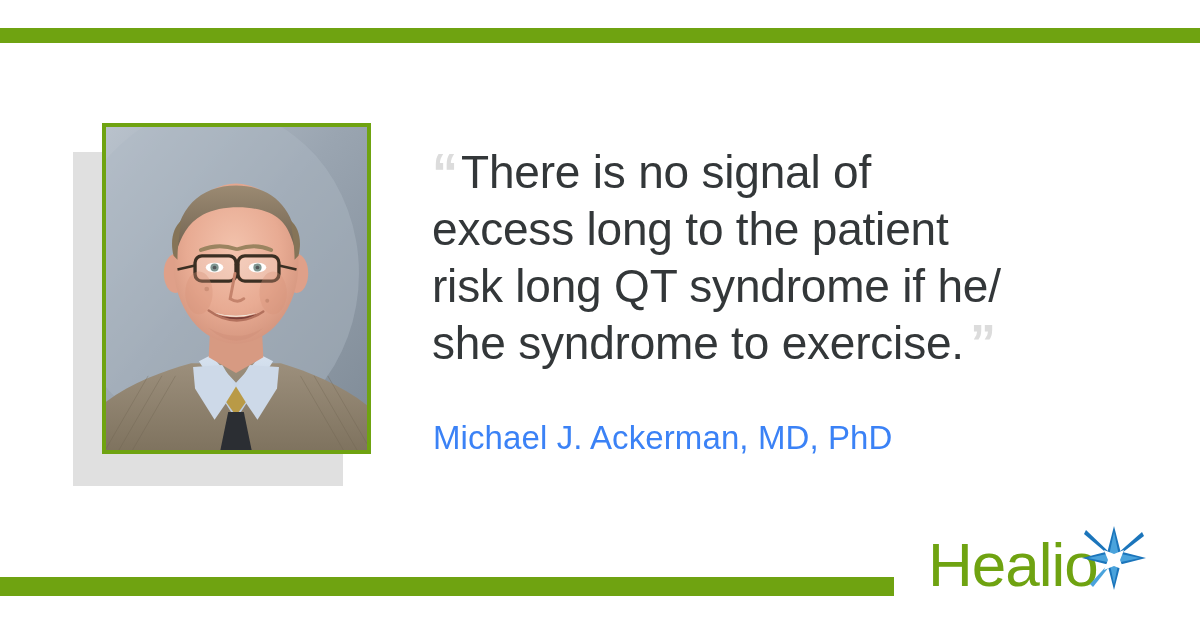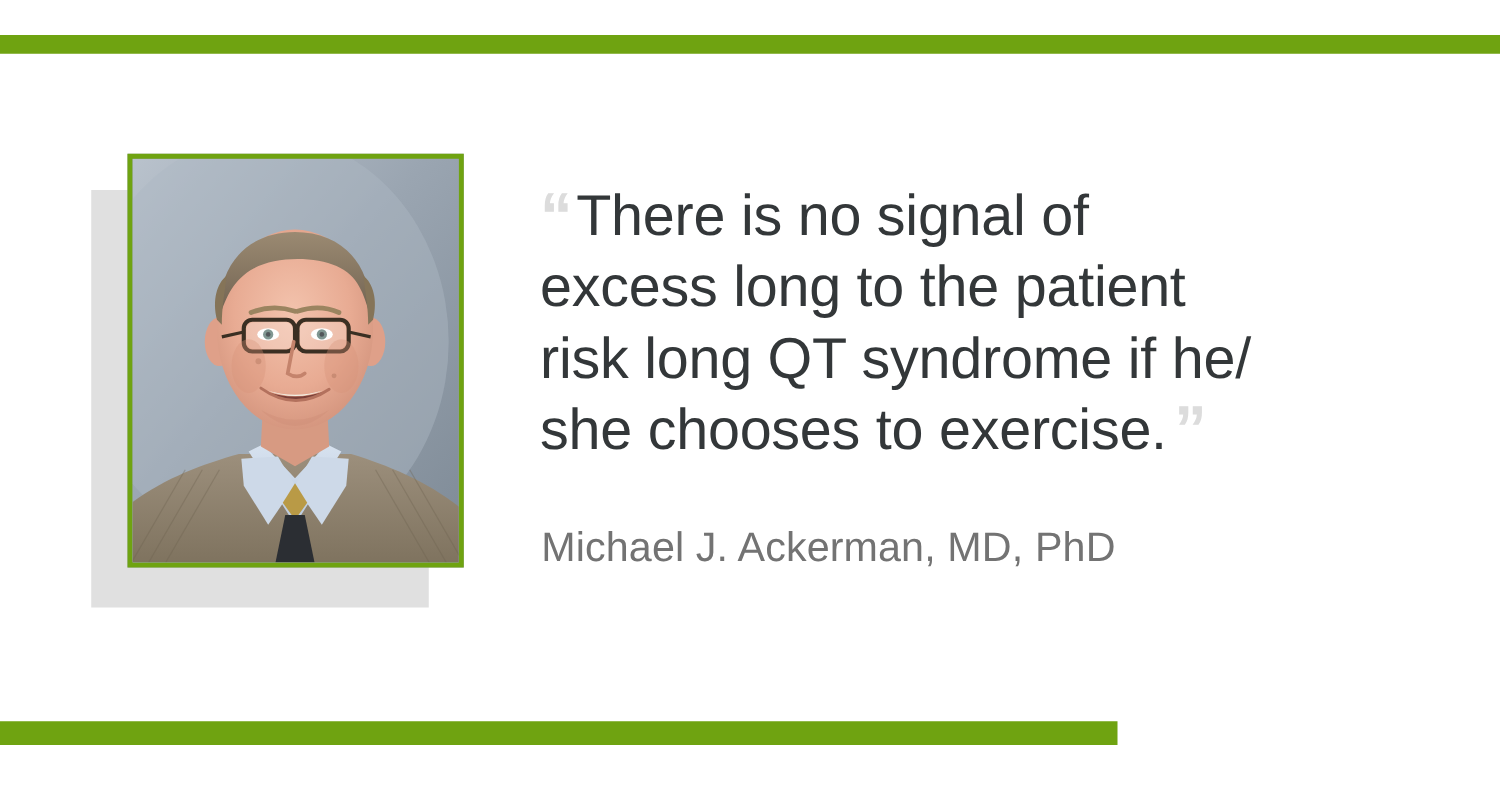--- a/index.html
+++ b/index.html
@@ -102,21 +102,21 @@
   }
   .mark-open { margin-right: 4px; }
   .mark-close { margin-left: 6px; }
 
   .attribution {
     position: absolute;
     left: 433px;
     top: 418px;
     font-size: 33px;
     line-height: 40px;
-    color: #737373;
+    color: #3b82f6;
     font-weight: 400;
     letter-spacing: 0.1px;
   }
 
   
   .logo {
     position: absolute;
     left: 928px;
     top: 524px;
     width: 224px;
@@ -230,22 +230,36 @@
         </svg>
       </div>
     </div>
   </div>
 
   <div class="quote-col">
     <div class="quote-text">
       <span class="qline"><span class="mark mark-open">“</span><span>There is no signal of</span></span>
       <span class="qline"><span>excess long to the patient</span></span>
       <span class="qline"><span>risk long QT syndrome if he/</span></span>
-      <span class="qline"><span>she chooses to exercise.</span><span class="mark mark-close">”</span></span>
+      <span class="qline"><span>she syndrome to exercise.</span><span class="mark mark-close">”</span></span>
     </div>
   </div>
 
   <div class="attribution">Michael J. Ackerman, MD, PhD</div>
 
   <div class="rule-bottom"></div>
 
+  <div class="logo">
+    <svg width="224" height="76" viewBox="0 0 224 76" aria-hidden="true">
+      <text x="0" y="62" font-family="Liberation Sans, sans-serif" font-size="62" font-weight="400" fill="#6FA311" letter-spacing="-1">Healio</text>
+
+      <g transform="translate(152,2)">
+        <path d="M 34 0 L 40.5 25.5 L 66 32 L 40.5 38.5 L 34 64 L 27.5 38.5 L 2 32 L 27.5 25.5 Z" fill="#1B75BB"></path>
+        <path d="M 34 6 L 38.5 27.5 L 60 32 L 38.5 36.5 L 34 58 L 29.5 36.5 L 8 32 L 29.5 27.5 Z" fill="#4AA3DC"></path>
+        <path d="M 6 4 L 31 28 L 30 30 L 4 8 Z" fill="#1B75BB"></path>
+        <path d="M 62 6 L 37 28 L 38 30 L 64 10 Z" fill="#1B75BB"></path>
+        <path d="M 10 58 L 31 35 L 33 36 L 13 61 Z" fill="#4AA3DC"></path>
+        <path d="M 34 28 L 44 24 L 40 34 L 44 44 L 34 40 L 24 44 L 28 34 L 24 24 Z" fill="#ffffff"></path>
+      </g>
+    </svg>
+  </div>
 
 </div>
 
 </body></html>

